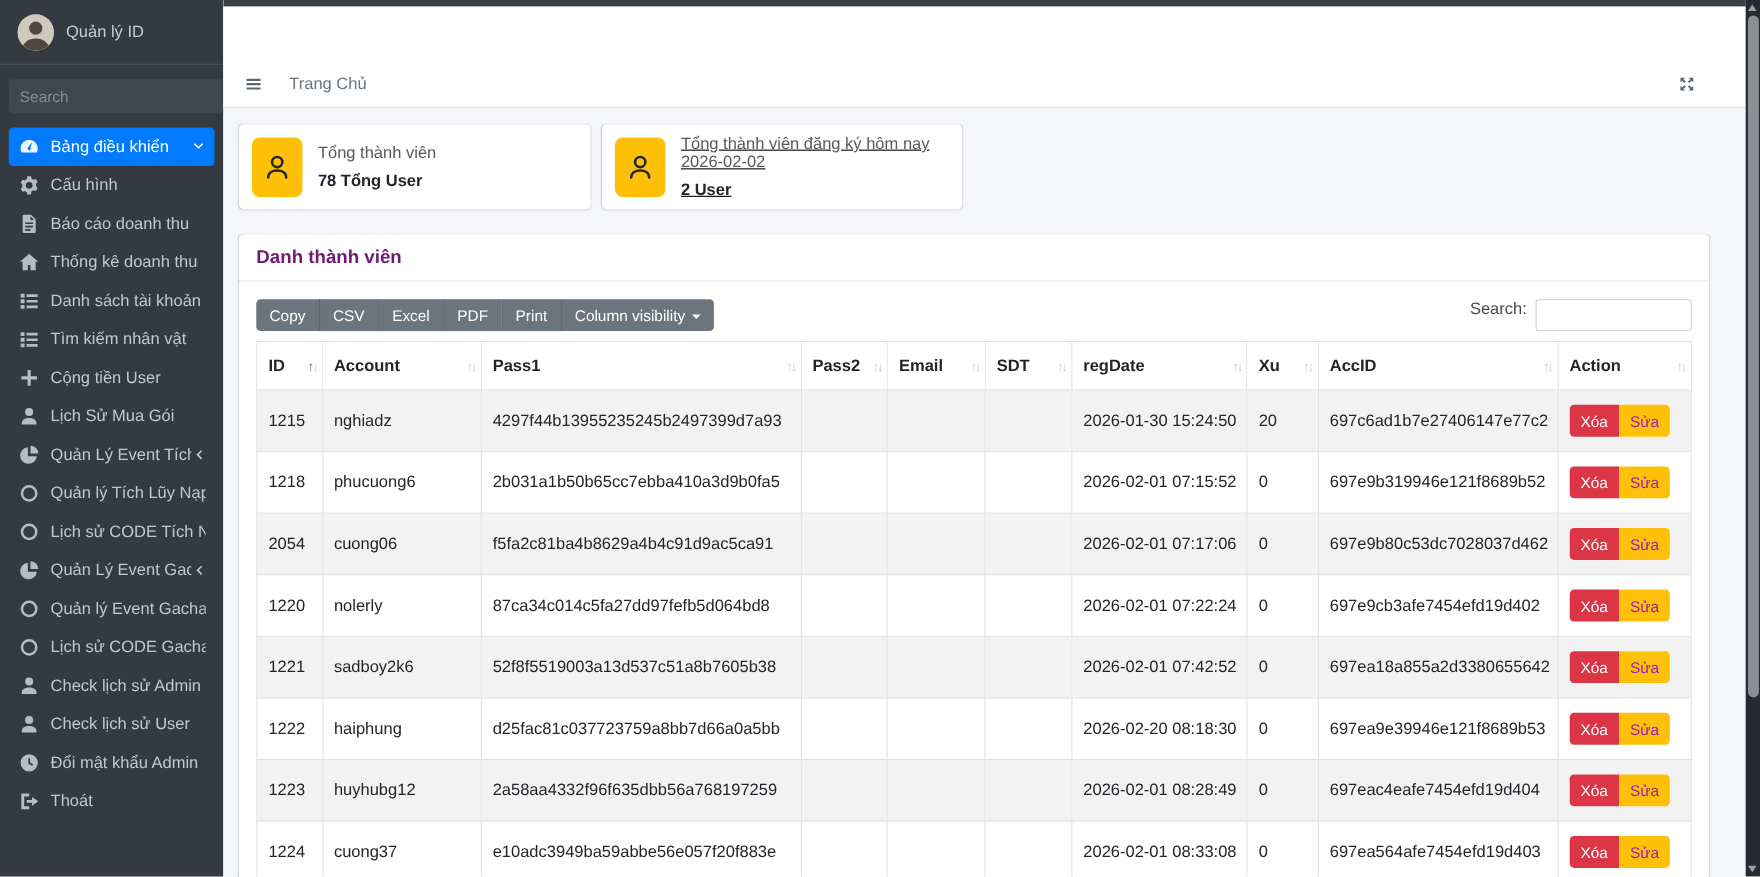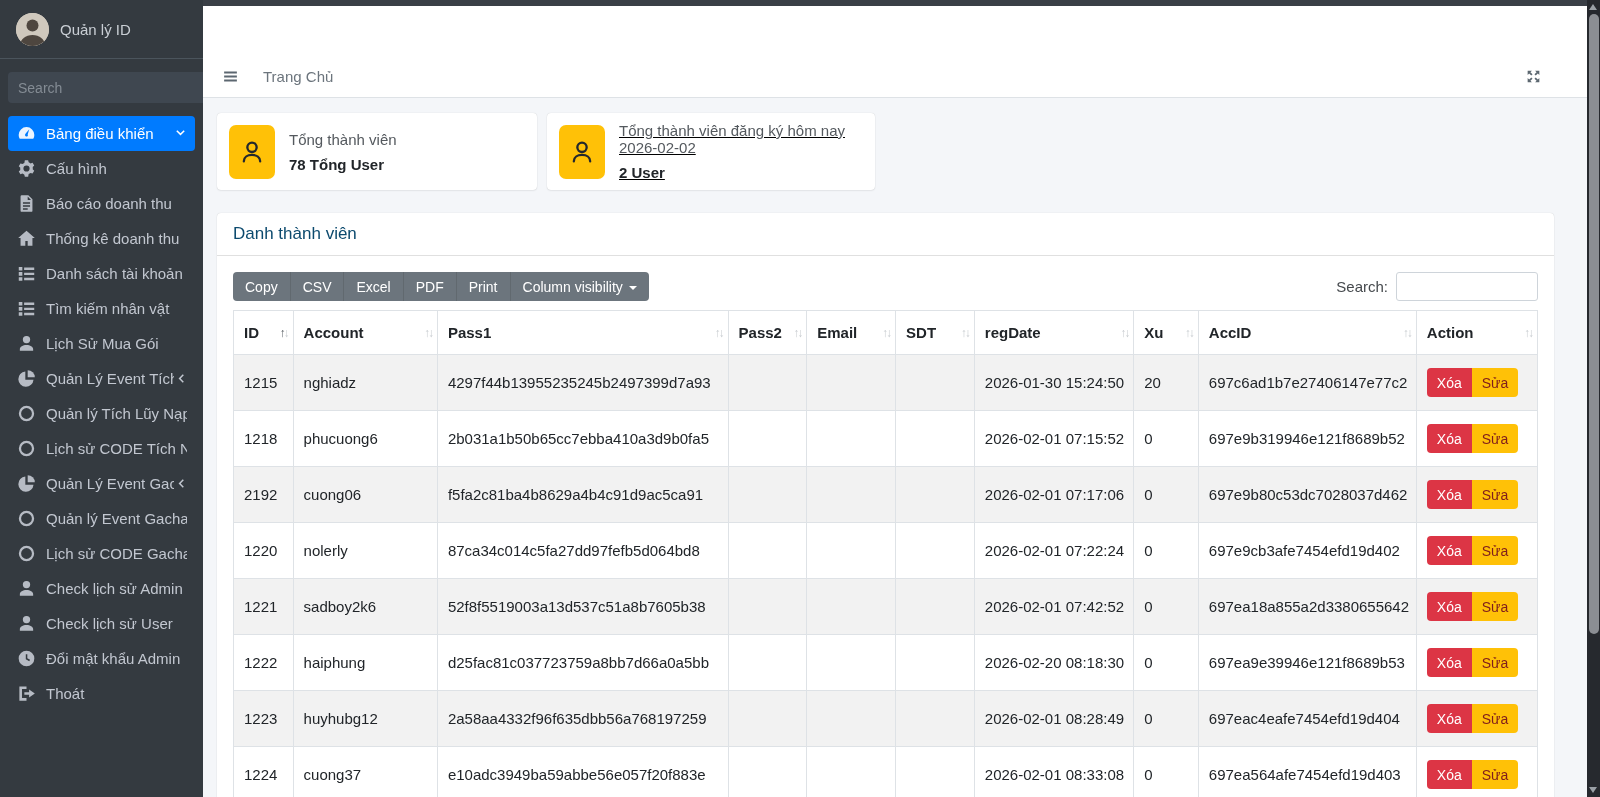--- a/index.html
+++ b/index.html
@@ -41,48 +41,48 @@
   .stat-card { background:#fff; border-radius:4px; box-shadow:0 0 1px rgba(0,0,0,.2), 0 1px 2px rgba(0,0,0,.06);
     padding:9px 12px; display:flex; align-items:center; gap:14px; }
   .stat-card.c1 { width:320px; } .stat-card.c2 { width:328px;text-decoration:underline; }
   .stat-icon { width:46px; height:54px; background:#ffc107; border-radius:7px; flex:none;
     display:flex; align-items:center; justify-content:center; color:#23282d; }
   .stat-text { display:flex; flex-direction:column; gap:8px; }
   .stat-title { font-size:15px; color:#54595e; }
   .stat-value { font-size:15px; font-weight:bold; color:#212529; }
 
   .panel { background:#fff; border-radius:4px; box-shadow:0 0 1px rgba(0,0,0,.2), 0 1px 2px rgba(0,0,0,.06); }
-  .panel-header { padding:11px 16px; border-bottom:1px solid rgba(0,0,0,.12); font-size:17px; color:#0c4a6e; }
+  .panel-header { padding:11px 16px; border-bottom:1px solid rgba(0,0,0,.12); font-size:17px; color:#701a75;font-weight:bold; }
   .panel-body { padding:16px; }
 
   .dt-toolbar { display:flex; align-items:flex-start; justify-content:space-between; margin-bottom:9px; }
   .btn-group { display:flex; }
   .btn-export { background:#6c757d; color:#fff; border:0; border-left:1px solid #61696f;
     font-size:14px; font-family:inherit; padding:6px 12px; height:29px; cursor:pointer; white-space:nowrap; }
   .btn-group .btn-export:first-child { border-left:0; border-radius:4px 0 0 4px; }
   .btn-group .btn-export:last-child { border-radius:0 4px 4px 0; }
   .caret { display:inline-block; width:0; height:0; margin-left:6px; vertical-align:middle;
     border-left:4px solid transparent; border-right:4px solid transparent; border-top:4px solid #fff; }
-  .dt-search { display:flex; align-items:center; gap:8px; }
+  .dt-search { display:flex; align-items:flex-start; gap:8px; }
   .dt-search label { font-size:15px; color:#45494d; }
   .dt-search input { width:142px; height:29px; border:1px solid #ced4da; border-radius:3px;
     padding:0 8px; font-size:14px; outline:none; }
 
   table.dt { width:100%; border-collapse:collapse; table-layout:fixed; font-size:15px; color:#212529; }
   .dt th, .dt td { border:1px solid #dee2e6; padding:13px 10px; text-align:left;
     overflow:hidden; white-space:nowrap; }
   .dt thead th { font-weight:bold; position:relative; background:#fff; }
   .dt tbody tr:nth-child(odd) { background:#f2f2f2; }
   .sort { position:absolute; right:5px; top:50%; transform:translateY(-50%);
     font-size:12px; letter-spacing:-2px; color:#c8ccd0; }
   .sort .s-up.on { color:#565c61; }
   .action-group { display:flex; }
   .btn-del { background:#dc3545; color:#fff; border:0; border-radius:4px 0 0 4px;
     font-size:14px; font-family:inherit; padding:5px 10px; height:29px; cursor:pointer; }
-  .btn-edit { background:#ffc107; color:#7f1d1d; border:0; border-radius:0 4px 4px 0;
+  .btn-edit { background:#ffc107; color:#a21caf; border:0; border-radius:0 4px 4px 0;
     font-size:14px; font-family:inherit; padding:5px 10px; height:29px; cursor:pointer; }
 
   
   .scrollbar { position:absolute; top:0; right:0; bottom:0; width:13px; background:#26292e; }
   .sb-arrow { position:absolute; left:2px; width:0; height:0;
     border-left:4.5px solid transparent; border-right:4.5px solid transparent; }
   .sb-arrow.up { top:4px; border-bottom:6px solid #9aa0a6; }
   .sb-arrow.down { bottom:4px; border-top:6px solid #9aa0a6; }
   .sb-thumb { position:absolute; left:1.5px; top:14px; width:10px; height:620px;
     background:#8b8e93; border-radius:5px; }
@@ -205,20 +205,28 @@
             </svg>
             <span class="nav-label">Danh sách tài khoản</span>
           </a>
         </li>
         <li>
           <a class="nav-item">
             <svg class="nav-icon" viewBox="0 0 16 16">
               <use href="#sym-list"></use>
             </svg>
             <span class="nav-label">Tìm kiếm nhân vật</span>
+          </a>
+        </li>
+        <li>
+          <a class="nav-item">
+            <svg class="nav-icon" viewBox="0 0 16 16">
+              <use href="#sym-plus"></use>
+            </svg>
+            <span class="nav-label">Cộng tiền User</span>
           </a>
         </li>
         <li>
           <a class="nav-item">
             <svg class="nav-icon" viewBox="0 0 16 16">
               <use href="#sym-user"></use>
             </svg>
             <span class="nav-label">Lịch Sử Mua Gói</span>
           </a>
         </li>
@@ -433,21 +441,21 @@
                   <td>0</td>
                   <td>697e9b319946e121f8689b52</td>
                   <td>
                     <div class="action-group">
                       <button class="btn-del">Xóa</button>
                       <button class="btn-edit">Sửa</button>
                     </div>
                   </td>
                 </tr>
                 <tr>
-                  <td>2192</td>
+                  <td>2054</td>
                   <td>cuong06</td>
                   <td>f5fa2c81ba4b8629a4b4c91d9ac5ca91</td>
                   <td></td>
                   <td></td>
                   <td></td>
                   <td>2026-02-01 07:17:06</td>
                   <td>0</td>
                   <td>697e9b80c53dc7028037d462</td>
                   <td>
                     <div class="action-group">

